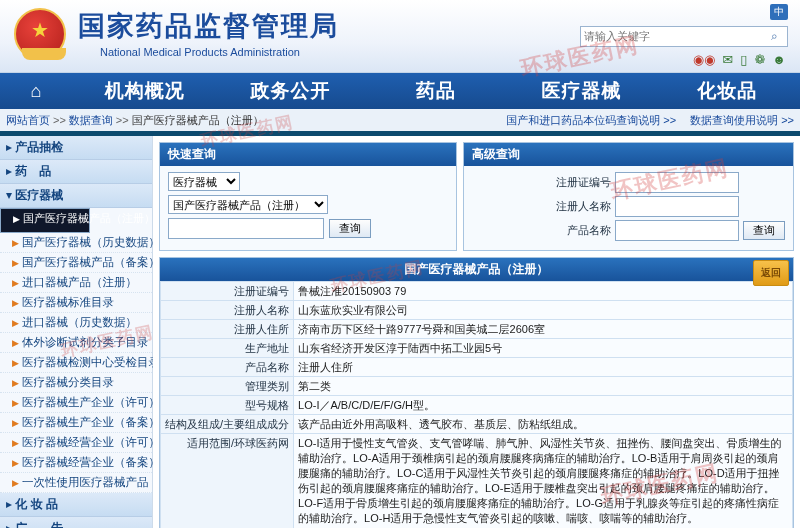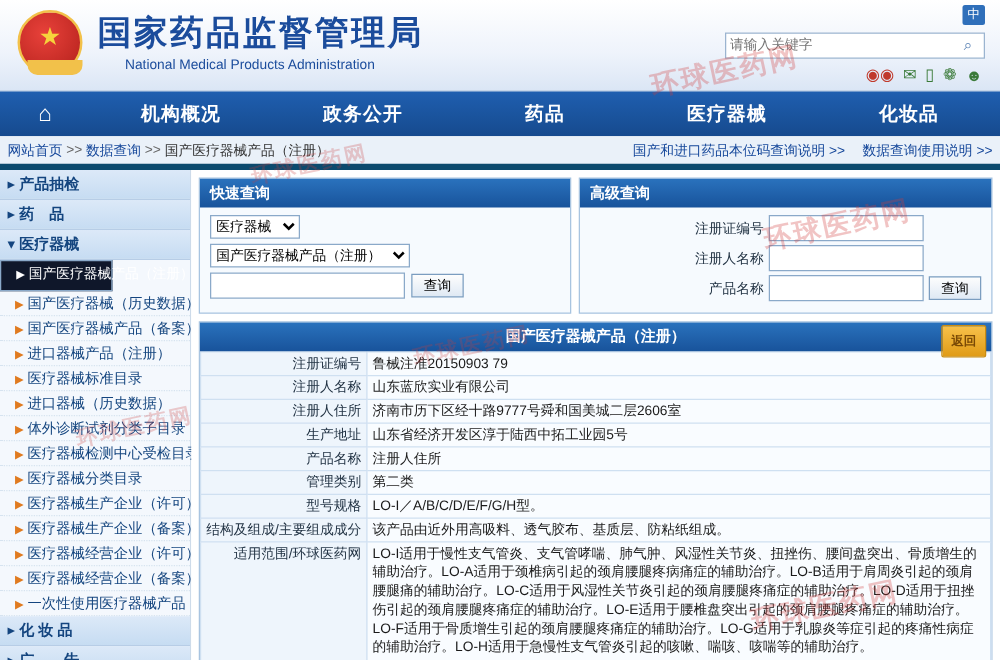--- a/index.html
+++ b/index.html
@@ -19,21 +19,21 @@
   .search-box input{border:0;outline:0;width:182px;height:17px;font-size:11px;color:#888;padding:0 3px;background:transparent;}
   .search-box .mag{position:absolute;right:3px;top:2px;width:13px;height:13px;color:#5a82b5;font-size:12px;}
   .lang-btn{position:absolute;right:12px;top:4px;width:18px;height:16px;background:#2f6fba;color:#fff;font-size:10px;text-align:center;line-height:16px;border-radius:2px;}
   .hdr-icons{position:absolute;right:14px;top:52px;display:flex;gap:7px;align-items:center;}
   .hdr-icons span{font-size:13px;color:#3a7a39;}
   .hdr-icons .red{color:#c0392b;}
 
   
   .nav{height:36px;background:linear-gradient(180deg,#1f5fb0 0%,#164a8e 100%);display:flex;align-items:center;color:#fff;}
   .nav .home{width:72px;text-align:center;font-size:18px;}
-  .nav a{flex:1;text-align:center;color:#fff;font-size:15px;font-weight:bold;text-decoration:none;letter-spacing:1px;}
+  .nav a{flex:1;text-align:center;color:#fff;font-size:19px;font-weight:bold;text-decoration:none;letter-spacing:1px;}
 
   
   .crumb{height:22px;background:#eaf1f9;border-bottom:5px solid #0c4a6e;display:flex;align-items:center;font-size:11px;color:#15479a;padding:0 6px;}
   .crumb .sep{color:#666;margin:0 3px;}
   .crumb .blue{color:#15479a;}
   .crumb .dark{color:#333;}
   .crumb .right{margin-left:auto;display:flex;gap:14px;}
   .crumb .right a{color:#15479a;text-decoration:none;}
 
   

